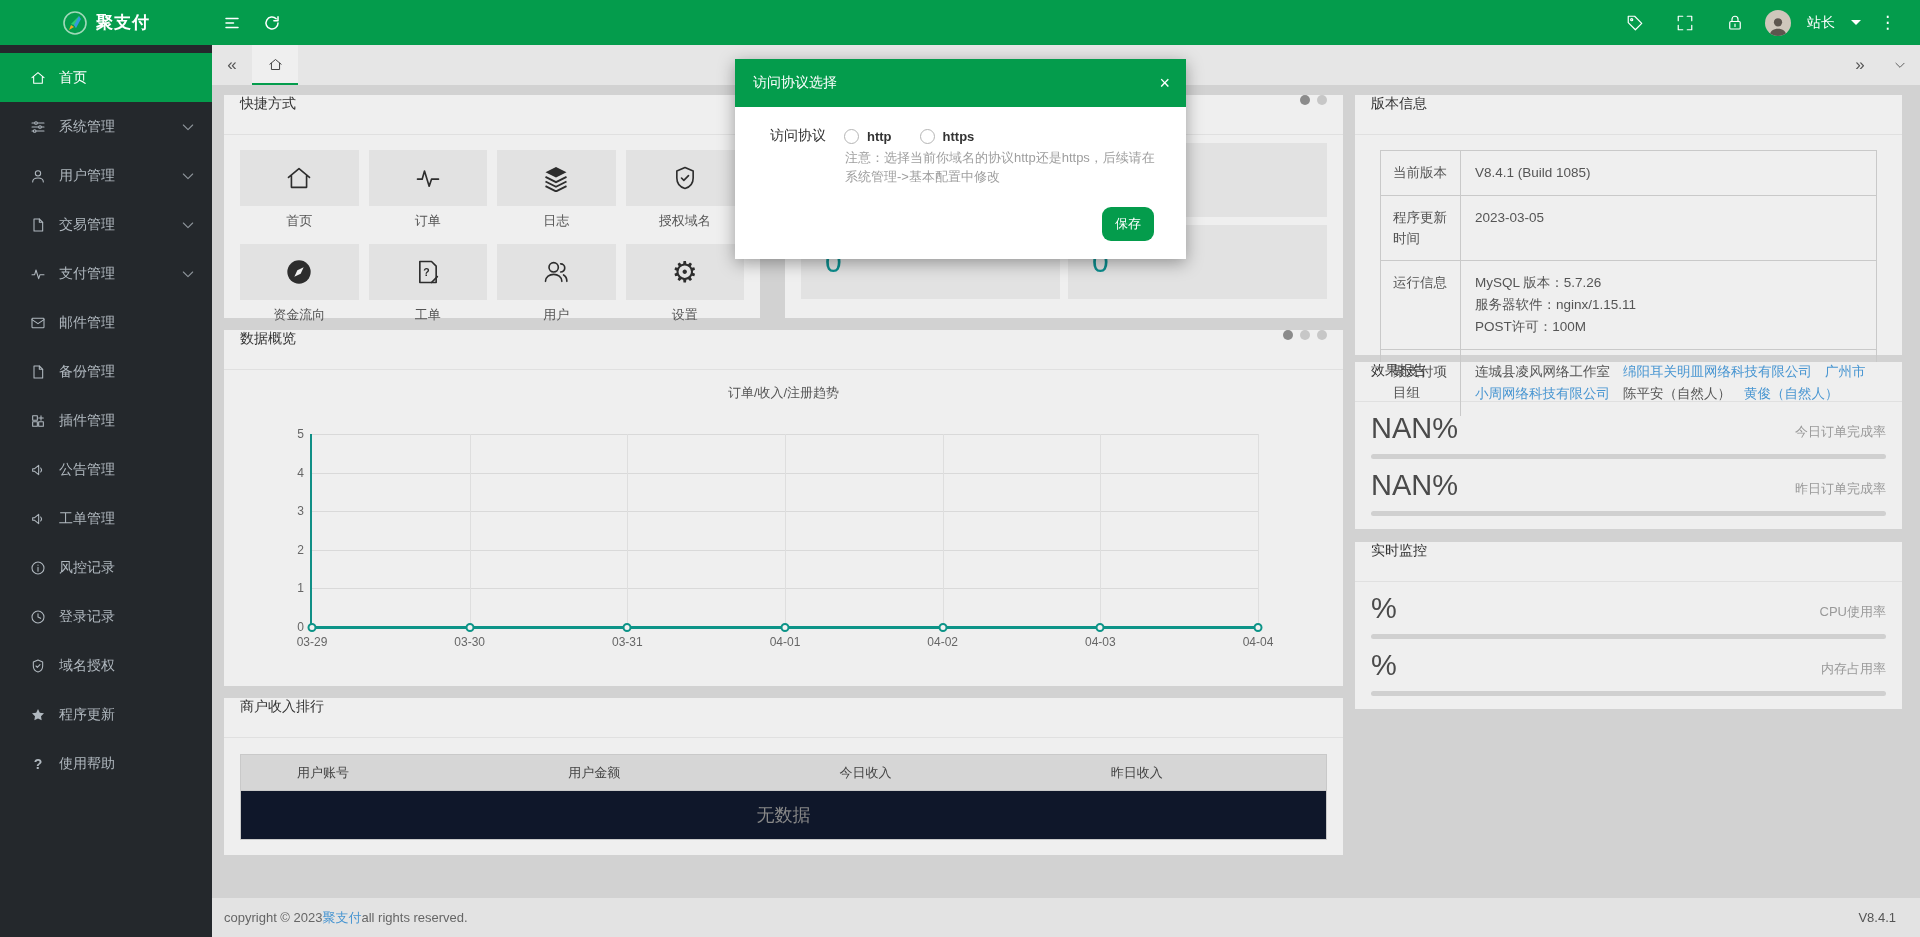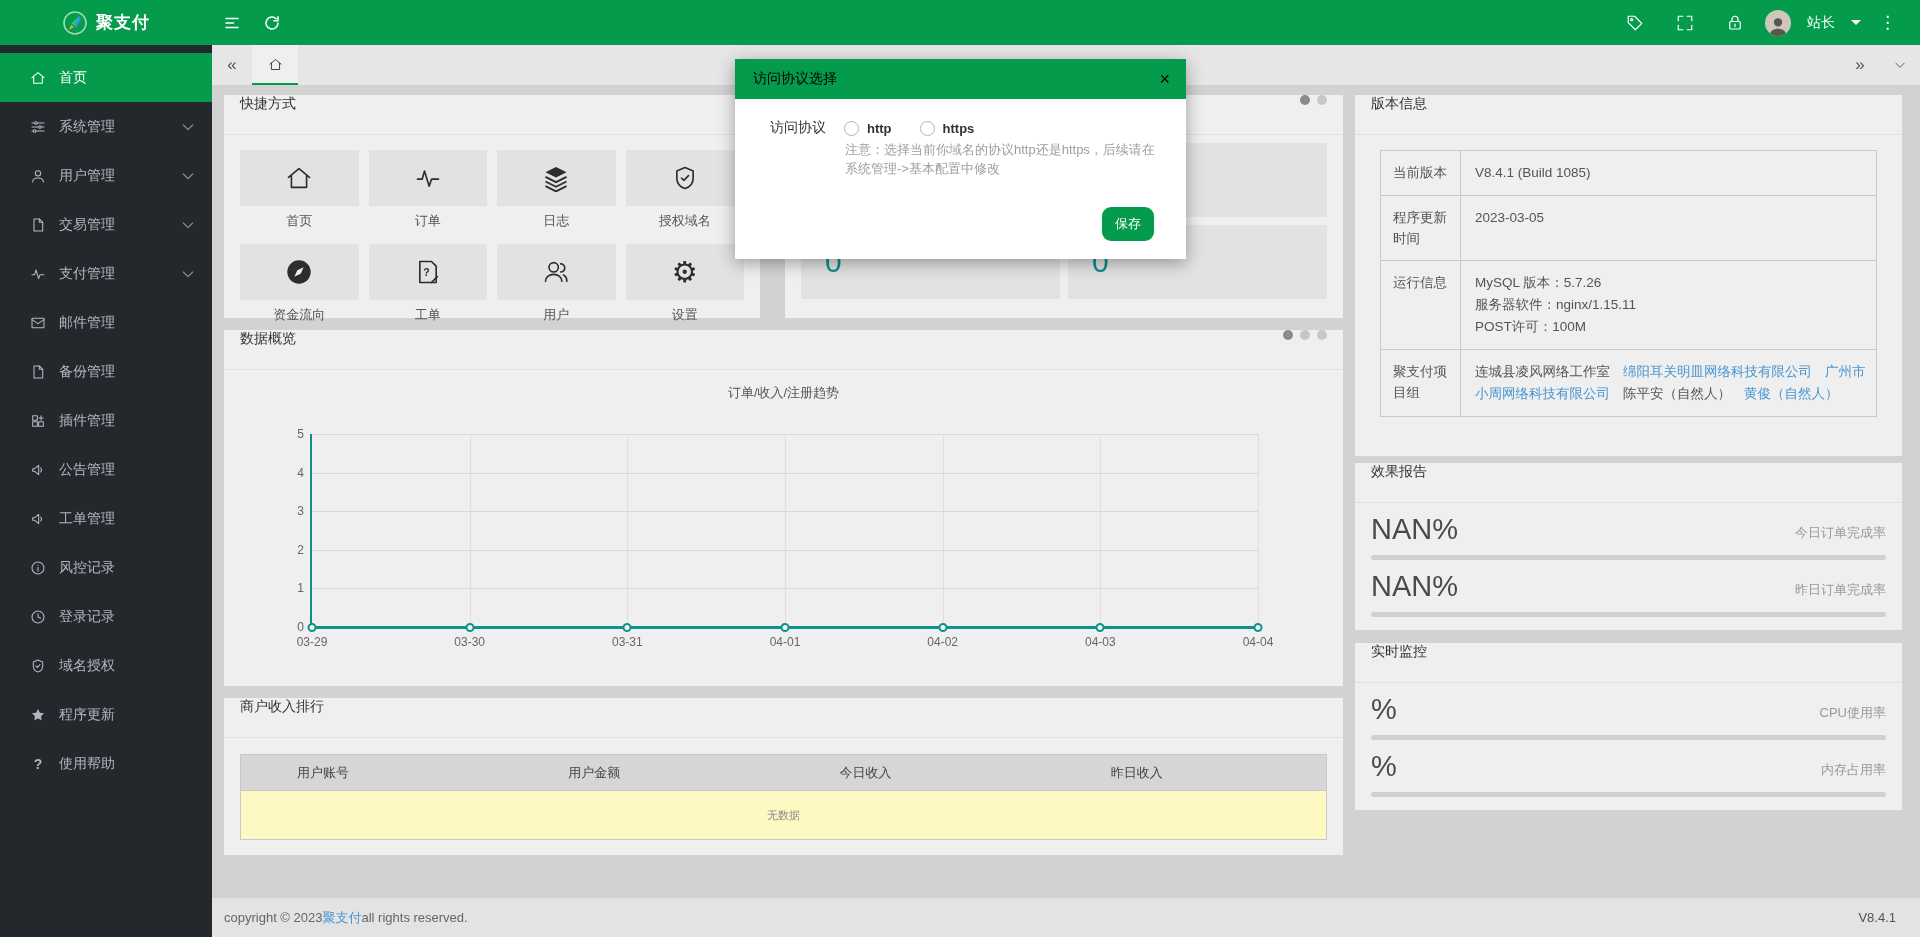--- a/index.html
+++ b/index.html
@@ -83,24 +83,24 @@
   .ytick{position:absolute;left:-50px;width:42px;text-align:right;font-size:12px;color:#666;transform:translateY(-50%)}
   .xtick{position:absolute;top:calc(100% + 8px);transform:translateX(-50%);font-size:12px;color:#666;white-space:nowrap}
   .dataline{position:absolute;left:0;right:0;bottom:-2px;height:3px;background:#0d9488}
   .marker{position:absolute;bottom:-5px;width:9px;height:9px;border:2px solid #0d9488;border-radius:50%;background:#f2f2f2;transform:translateX(-50%)}
 
   
   .ranking{margin-top:12px;height:157px}
   .rank-table{margin:16px 16px 0}
   .rank-head{display:flex;background:#d6d6d6;height:36px;align-items:center;border:1px solid #c9c9c9;border-bottom:none}
   .rank-head .cell{flex:1;font-size:13px;color:#444;padding-left:56px}
-  .rank-empty{height:50px;background:#fef9c3;border:1px solid #c9c9c9;display:flex;align-items:center;justify-content:center;font-size:11px;color:#888}
-
-  
-  .version{height:361px}
+  .rank-empty{height:50px;background:#0f172a;border:1px solid #c9c9c9;display:flex;align-items:center;justify-content:center;font-size:18px;color:#888}
+
+  
+  .version{height:260px}
   .vtable{margin:15px 25px 0;border:1px solid #c9c9c9;border-bottom:none;font-size:13.5px;color:#555}
   .vrow{display:flex;border-bottom:1px solid #c9c9c9}
   .vlabel{width:80px;flex:0 0 80px;border-right:1px solid #c9c9c9;padding:11px 6px 11px 12px;line-height:21px}
   .vvalue{flex:1;padding:11px 8px 11px 14px;line-height:22px}
   .vvalue .part{margin-right:13px}
   .vvalue .part.link{color:var(--link);cursor:pointer}
 
   .report,.monitor{height:167px}
   .report{margin-top:7px}
   .monitor{margin-top:13px}
@@ -110,21 +110,21 @@
   .metric-label{margin-left:auto;font-size:13px;color:#999;padding-bottom:4px}
   .metric-bar{height:5px;background:#d0d0d0;border-radius:3px;margin-top:9px}
 
   
   .footer{position:absolute;left:212px;right:0;bottom:0;height:39px;background:#e3e3e3;display:flex;align-items:center;padding:0 24px 0 12px;font-size:13px;color:#666}
   .footer .link{color:var(--link);cursor:pointer}
   .footer-right{margin-left:auto;color:#555}
 
   
   .modal{position:absolute;left:735px;top:59px;width:451px;height:200px;background:#fff;box-shadow:0 4px 16px rgba(0,0,0,.35);z-index:50}
-  .modal-hd{height:40px;background:var(--green);color:#000000;display:flex;align-items:center;padding:0 16px 0 18px;font-size:14px}
+  .modal-hd{height:48px;background:var(--green);color:#ffffff;display:flex;align-items:center;padding:0 16px 0 18px;font-size:14px}
   .modal-close{margin-left:auto;font-size:18px;cursor:pointer;line-height:1}
   .modal-body{padding:20px 20px 0 35px;position:relative}
   .form-row{display:flex;align-items:center}
   .form-label{font-size:14px;color:#333;margin-right:18px}
   .radio{display:flex;align-items:center;cursor:pointer;margin-right:28px}
   .radio-circle{width:15px;height:15px;border:1px solid #b5b5b5;border-radius:50%;background:#fff;margin-right:8px}
   .radio-label{font-size:13px;font-weight:bold;color:#333}
   .modal-note{margin:4px 0 0 75px;width:322px;font-size:13px;color:#9e9e9e;line-height:1.45}
   .save-btn{position:absolute;right:32px;bottom:18px;background:var(--green);color:#fff;border:none;font-size:13px;padding:8px 13px;border-radius:9px;cursor:pointer;font-family:Liberation Mono, monospace}
 

